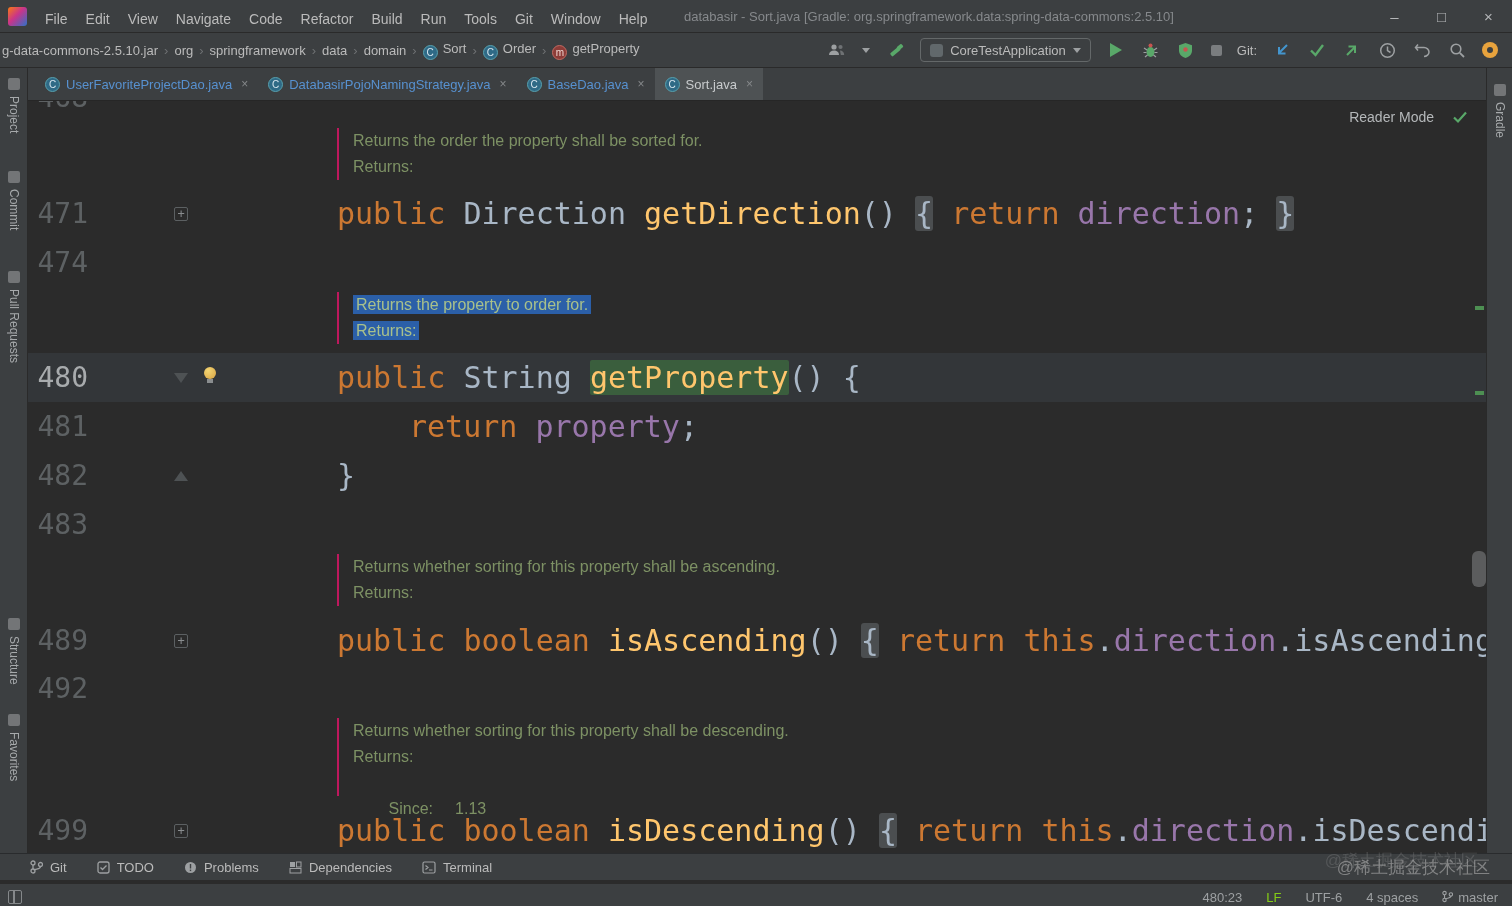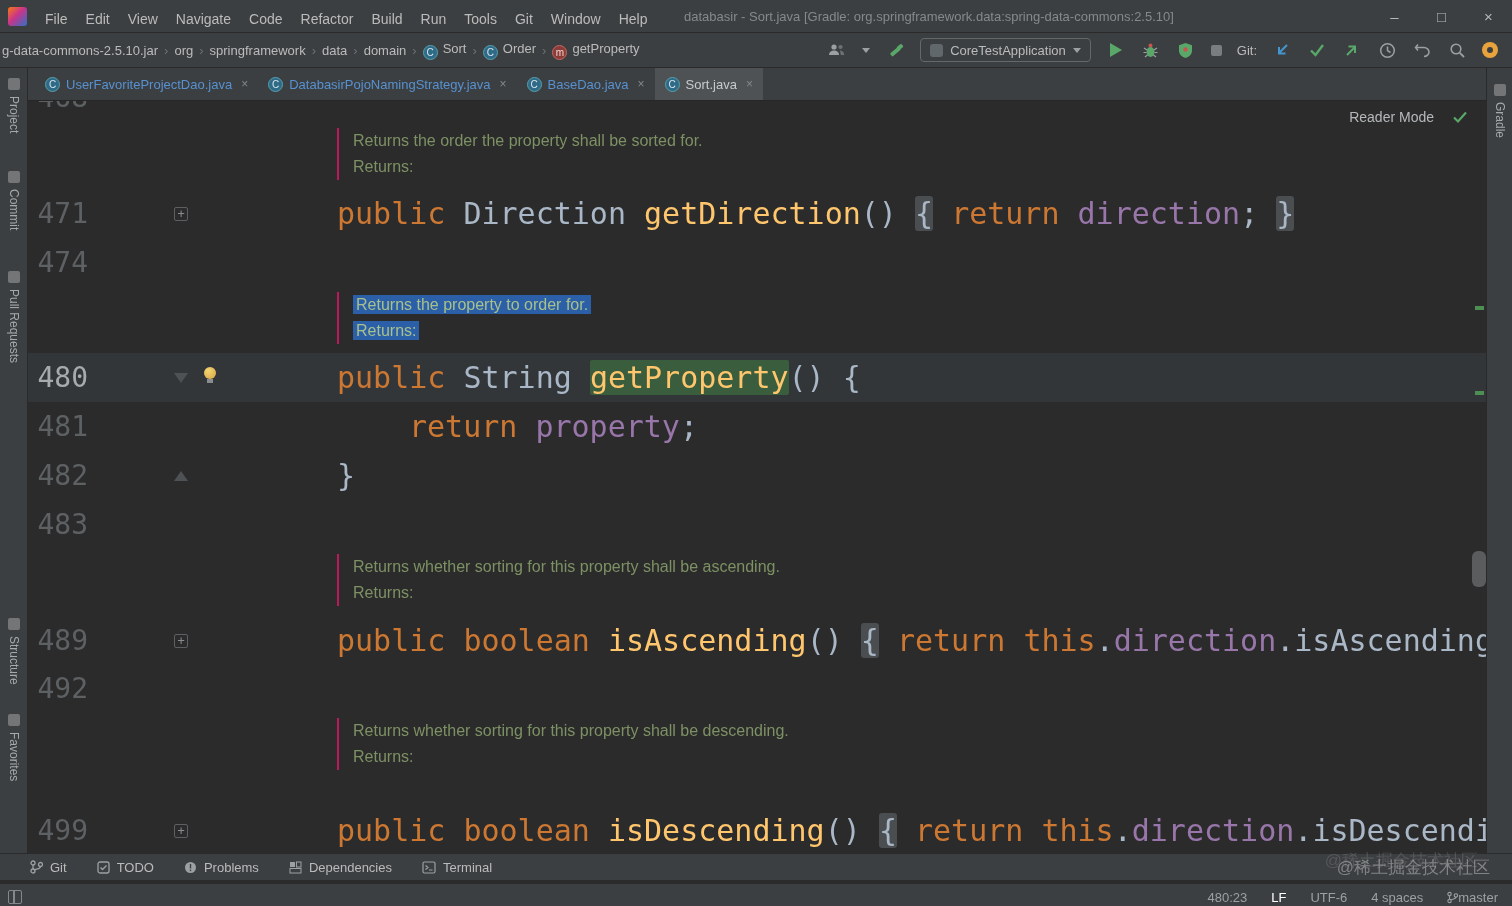--- a/index.html
+++ b/index.html
@@ -108,22 +108,22 @@
 
   
   .toolbar-bottom { position:absolute; left:0; top:853px; width:1512px; height:27px; background:#3c3f41;
                     border-top:1px solid #292b2d; display:flex; align-items:center; gap:30px; padding-left:30px; }
   .tb-item { display:flex; align-items:center; gap:7px; color:#bbbbbb; font-size:13px; }
   .statusbar { position:absolute; left:0; top:884px; width:1512px; height:26px; background:#3c3f41;
                display:flex; align-items:center; font-size:13px; color:#9da0a2; }
   .switcher { width:14px; height:14px; margin-left:8px; border:1px solid #85888a; border-radius:2px;
               background:linear-gradient(90deg, transparent 4px, #85888a 4px, #85888a 6px, transparent 6px); }
   .status-right { margin-left:auto; display:flex; align-items:center; gap:24px; padding-right:14px; }
-  .dim { color:#ffffff; }
-  .branch-wrap { display:flex; align-items:center; }
+  .dim { color:#84cc16; }
+  .branch-wrap { display:flex; gap:5px; }
 
   .watermark { position:absolute; right:22px; top:856px; font-size:17px; color:rgba(175,175,175,.6);
                z-index:20; white-space:nowrap; }
   .watermark.ghost { right:34px; top:849px; color:rgba(175,175,175,.22); }
 
   svg { display:block; }
 </style>
 </head>
 <body>
 
@@ -375,20 +375,23 @@
       <span class="code"><span class="tok k">public</span><span class="tok t"> </span><span class="tok k">boolean</span><span class="tok t"> </span><span class="tok m">isAscending</span><span class="tok t">() </span><span class="tok box">{</span><span class="tok t"> </span><span class="tok k">return</span><span class="tok t"> </span><span class="tok k">this</span><span class="tok t">.</span><span class="tok f">direction</span><span class="tok t">.</span><span class="tok t">isAscending</span></span>
     </div>
 
     <div class="crow" style="top:563px">
       <span class="lnum">492</span>
     </div>
 
     <div class="docblock" style="top:617px">
       <div class="docline">Returns whether sorting for this property shall be descending.</div>
       <div class="docline">Returns:</div>
+      <div class="docline">
+        <span class="since-label">Since:</span><span>1.13</span>
+      </div>
     </div>
 
     <div class="crow" style="top:705px">
       <span class="lnum">499</span>
       <span class="fold plus"></span>
       <span class="code"><span class="tok k">public</span><span class="tok t"> </span><span class="tok k">boolean</span><span class="tok t"> </span><span class="tok m">isDescending</span><span class="tok t">() </span><span class="tok box">{</span><span class="tok t"> </span><span class="tok k">return</span><span class="tok t"> </span><span class="tok k">this</span><span class="tok t">.</span><span class="tok f">direction</span><span class="tok t">.</span><span class="tok t">isDescending</span></span>
     </div>
 
     <div class="sb-mark" style="top:205px"></div>
     <div class="sb-mark" style="top:290px"></div>

